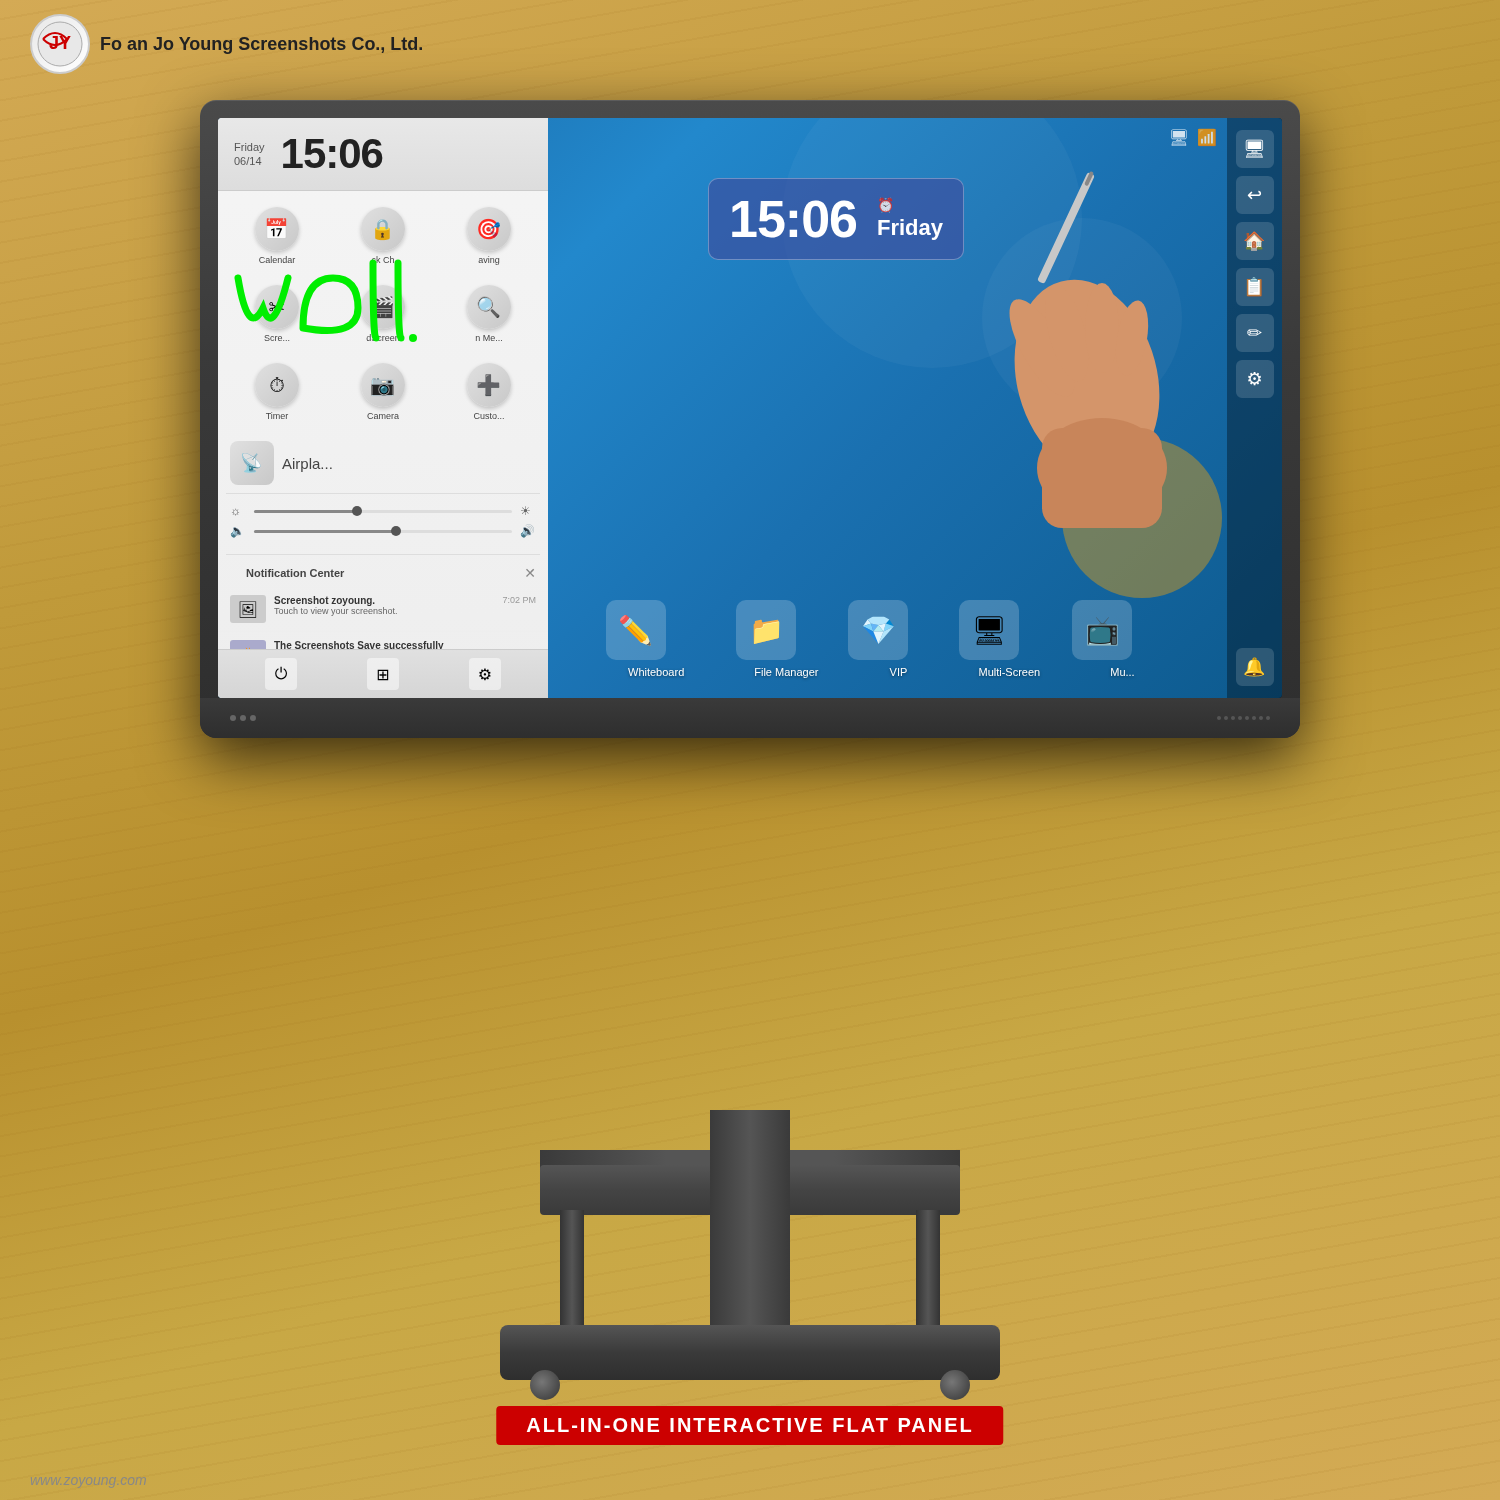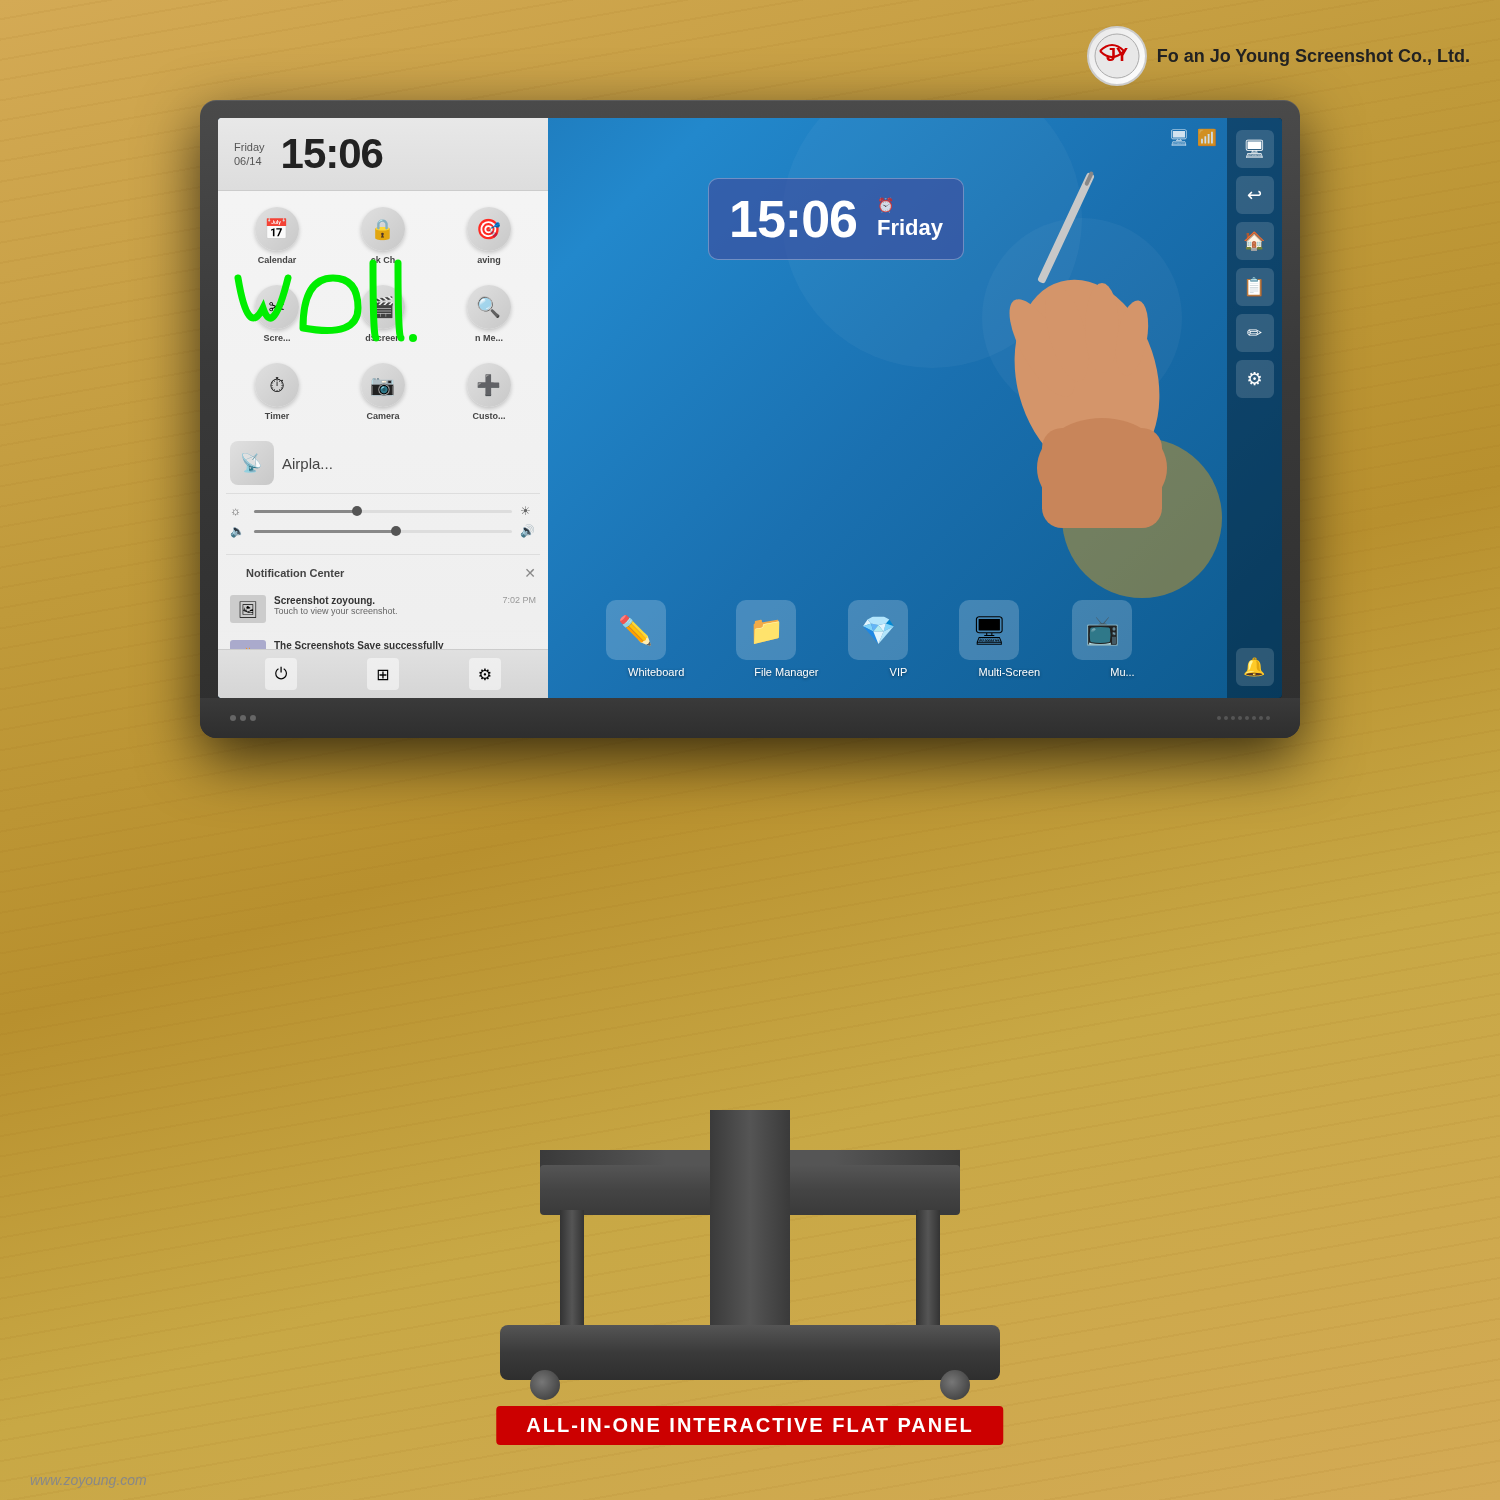--- a/index.html
+++ b/index.html
@@ -29,25 +29,25 @@
         transparent 0px,
         transparent 18px,
         rgba(150,100,20,0.08) 18px,
         rgba(150,100,20,0.08) 20px
       );
     }
 
     
     .header {
       position: absolute;
-      top: 26px;
+      top: 14px;
       left: 0;
       right: 0;
       display: flex;
-      justify-content: flex-end;
+      justify-content: flex-start;
       align-items: center;
       padding: 0 30px;
       z-index: 10;
     }
 
     .logo-area {
       display: flex;
       align-items: center;
       gap: 10px;
     }
@@ -176,21 +176,20 @@
       justify-content: center;
       font-size: 20px;
       margin-bottom: 4px;
       box-shadow: 0 2px 4px rgba(0,0,0,0.2);
     }
 
     .app-label {
       font-size: 9px;
       color: #444;
       text-align: center;
-      font-weight: bold;
     }
 
     
     .panel-separator {
       height: 1px;
       background: #ddd;
       margin: 4px 8px;
     }
 
     
@@ -671,21 +670,21 @@
 
 <div class="header">
   <div class="logo-area">
     <div class="logo-circle">
       <svg class="logo-svg" viewBox="0 0 50 50">
         <circle cx="25" cy="25" r="22" fill="#e8e8e8" stroke="#aaa" stroke-width="1"></circle>
         <text x="25" y="30" text-anchor="middle" font-size="18" font-weight="bold" fill="#c00">JY</text>
         <path d="M8,20 Q20,8 32,20 Q20,32 8,20" fill="none" stroke="#c00" stroke-width="2"></path>
       </svg>
     </div>
-    <span class="company-name">Fo  an Jo Young Screenshot Co., Ltd.</span>
+    <span class="company-name">Fo  an Jo Young Screenshots Co., Ltd.</span>
   </div>
 </div>
 
 <div class="tv-outer">
   <div class="tv-bezel">
     <div class="tv-screen-area">
       <div class="screen-content">
 
         <div class="bg-wave" style="width:300px;height:300px;right:200px;top:-50px;background:rgba(255,255,255,0.04);"></div>
         <div class="bg-wave" style="width:200px;height:200px;right:100px;top:100px;background:rgba(255,255,255,0.04);"></div>

